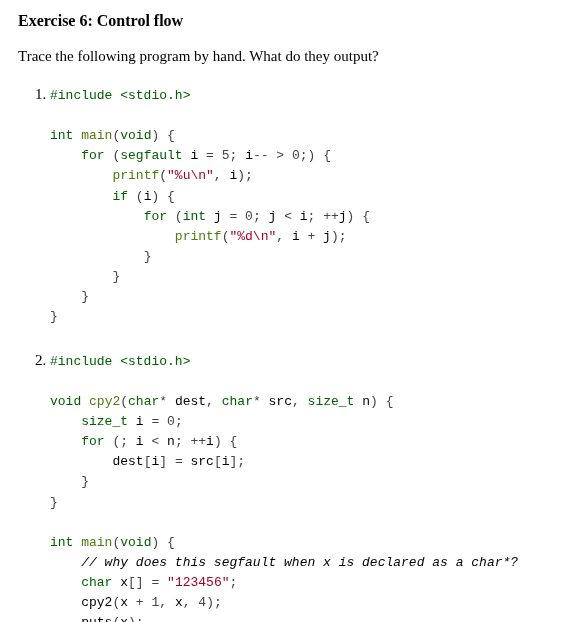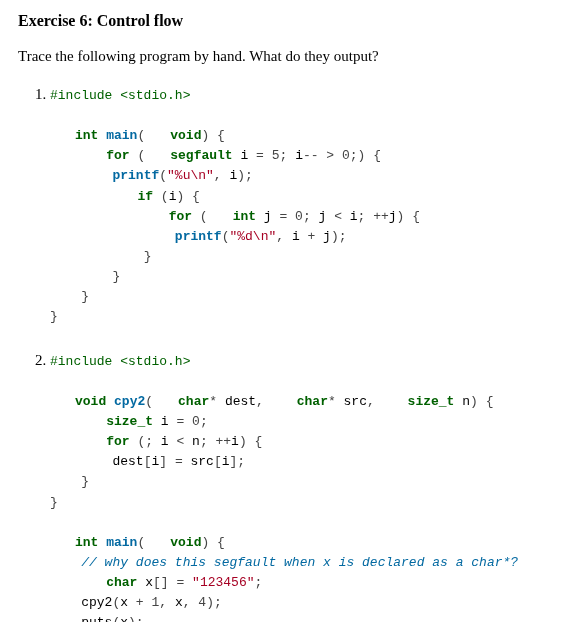--- a/index.html
+++ b/index.html
@@ -30,25 +30,25 @@
   ol.items > li {
     margin-bottom: 22px;
   }
   .cw {
     font-family: "Courier New", Courier, monospace;
     font-size: 13px;
     line-height: 1.55;
     white-space: pre;
     color: #000;
   }
-  .k  { color: #006000; font-weight: bold; margin-left: 25px; }   
+  .k  { color: #006000; font-weight: normal; }   
   .pp { color: #006000; font-family: Liberation Mono, monospace; }                       
-  .fn { color: #0369a1; font-weight: bold; }                       
+  .fn { color: #4d7c0f; }                       
   .st { color: #a60023; }                       
-  .cm { color: #0369a1; font-style: italic; text-align: center; }   
+  .cm { color: #000000; font-style: italic; text-align: center; }   
   .op { color: #444; }                          
   .nu { color: #444; }                          
 </style>
 </head>
 <body>
 
 <div class="ex-title">Exercise 6: Control flow</div>
 
 <div class="prompt">Trace the following program by hand. What do they output?</div>
 

